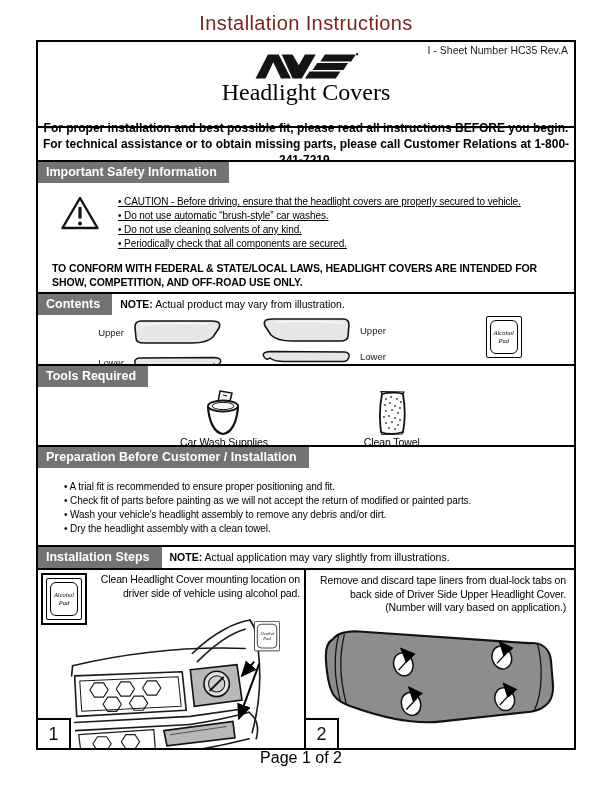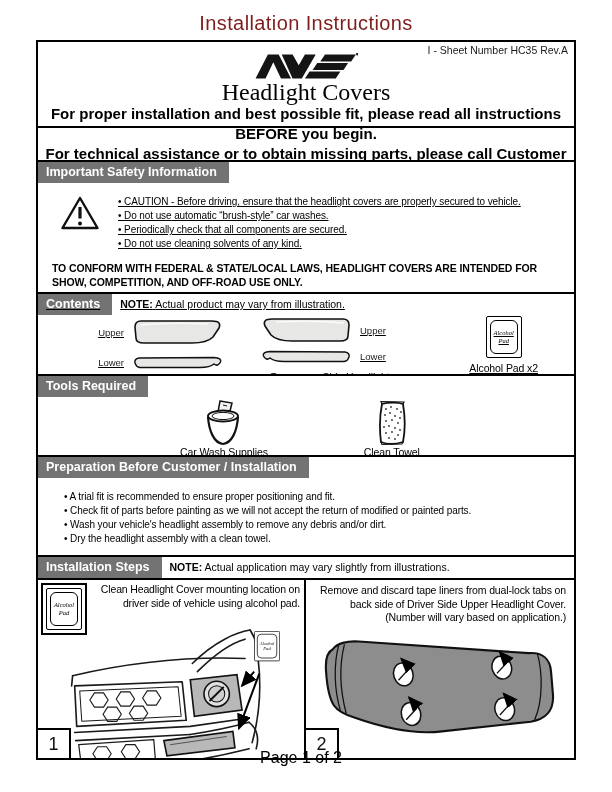--- a/index.html
+++ b/index.html
@@ -18,40 +18,40 @@
   .box:first-child { margin-top:0; }
 
   
   .header-box { height:88px; padding:2px 6px 0; }
   .sheet-number { text-align:right; font-size:10.5px; color:#1a1a1a; }
   .logo-row { text-align:center; height:27px; margin-top:-3px; }
   .logo-row svg { height:27px; }
   .product-title { font-family:"Liberation Serif", serif; font-size:24px; text-align:center; line-height:1.05; }
 
   
-  .intro-box { height:36px; display:flex; flex-direction:column; justify-content:center; text-align:center; font-weight:bold; font-size:15px; line-height:1.35; }
+  .intro-box { height:36px; display:flex; flex-direction:column; justify-content:center; text-align:center; font-weight:bold; font-size:12px; line-height:1.35; }
 
   
   .bar {
     display:inline-block; background:#737373; color:#fff; font-weight:bold;
     font-size:12.5px; padding:3px 12px 3px 8px; line-height:1.2; vertical-align:top;
   }
   .note { font-size:10.5px; padding:4px 0 0 8px; }
   .note b { font-weight:bold; }
 
   
   .safety-box { height:134px; }
   .safety-body { display:flex; gap:18px; padding:12px 10px 2px 22px; align-items:flex-start;text-decoration:underline; }
   .bullets { list-style:none; font-size:10px; line-height:1.4; letter-spacing:-.1px; }
   .bullets li { padding-left:10px; text-indent:-10px; }
   .bullets li::before { content:"• "; }
   .legal { font-weight:bold; font-size:10.5px; line-height:1.35; padding:8px 14px 0 14px; letter-spacing:-.1px; }
 
   
-  .contents-box { height:84px;text-decoration:underline; }
+  .contents-box { height:74px; }
   .flex-head { display:flex; align-items:flex-start; }
   .contents-row { display:flex; padding:1px 10px 0 46px; }
   .cover-group { display:grid; grid-template-columns:40px 92px; column-gap:8px; row-gap:5px; align-items:center; }
   .cover-group.rev { grid-template-columns:92px 40px; }
   .cover-label { font-size:9.5px; color:#222; }
   .cover-group .cap { grid-column:1 / span 2; }
   .cap { text-align:center; font-size:10.5px; margin-top:2px; letter-spacing:-.1px; }
   .gap1 { width:36px; }
   .pad-col { margin-left:auto; margin-right:26px; display:flex; flex-direction:column; align-items:center; }
   .pad { width:36px; height:42px; border:1.5px solid #000; border-radius:2px; background:#fff; display:flex; align-items:center; justify-content:center; }
@@ -121,22 +121,22 @@
     <span class="bar">Important Safety Information</span>
     <div class="safety-body">
       <svg width="40" height="37" viewBox="0 0 40 37">
         <path d="M20,3 L37.5,33 L2.5,33 Z" fill="none" stroke="#111" stroke-width="2.4" stroke-linejoin="round"></path>
         <line x1="20" y1="12" x2="20" y2="23.5" stroke="#111" stroke-width="3.2"></line>
         <circle cx="20" cy="28.5" r="2" fill="#111"></circle>
       </svg>
       <ul class="bullets">
         <li>CAUTION - Before driving, ensure that the headlight covers are properly secured to vehicle.</li>
         <li>Do not use automatic “brush-style” car washes.</li>
+        <li>Do not use cleaning solvents of any kind.</li>
         <li>Periodically check that all components are secured.</li>
-        <li>Do not use cleaning solvents of any kind.</li>
       </ul>
     </div>
     <div class="legal">TO CONFORM WITH FEDERAL &amp; STATE/LOCAL LAWS, HEADLIGHT COVERS ARE INTENDED FOR SHOW, COMPETITION, AND OFF-ROAD USE ONLY.</div>
   </div>
 
   <div class="box contents-box">
     <div class="flex-head">
       <span class="bar">Contents</span>
       <span class="note"><b>NOTE:</b> <span>Actual product may vary from illustration.</span></span>
     </div>

